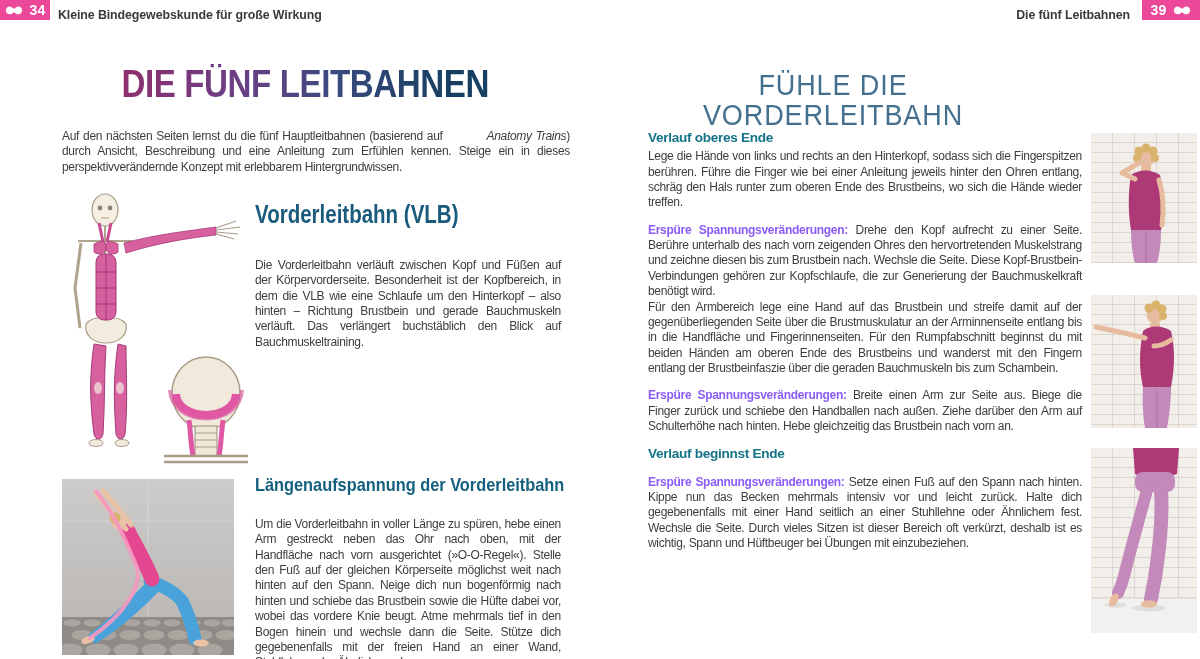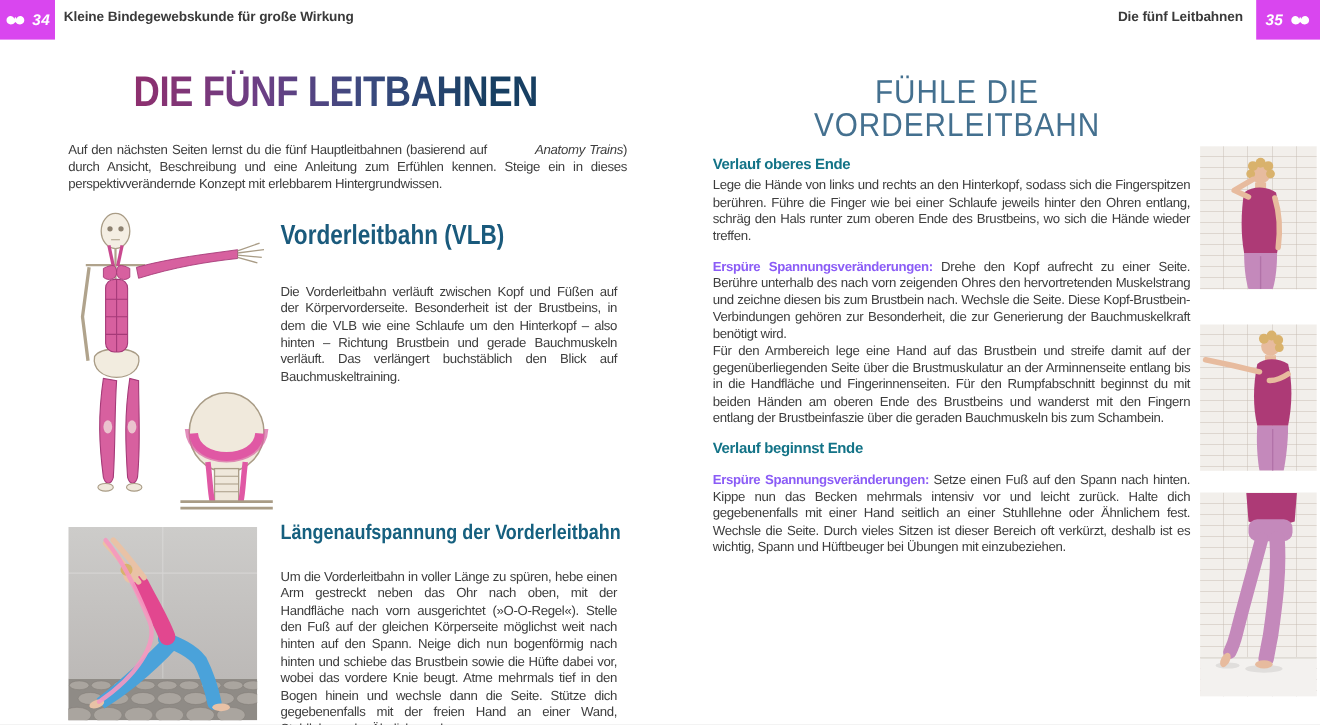--- a/index.html
+++ b/index.html
@@ -1,54 +1,54 @@
 <!DOCTYPE html>
 <html lang="de"><head>
 <meta charset="utf-8">
 <style>
   html,body{margin:0;padding:0;background:#888;}
   .page{position:relative;width:1200px;height:659px;background:#ffffff;overflow:hidden;
         font-family:"Liberation Sans",sans-serif;color:#3d3d3d;margin:0 auto;}
 
   
-  .pagenum-box{position:absolute;top:0;height:36px;background:#d946ef;display:flex;
-               align-items:center;justify-content:center;gap:5px;color:#fff;font-style:italic;}
+  .pagenum-box{position:absolute;top:0;height:20px;background:#ec4899;display:flex;
+               align-items:center;justify-content:center;gap:5px;color:#fff;}
   .pagenum-box.left{left:0;width:50px;}
   .pagenum-box.right{right:0;width:58px;}
   .pagenum{font-size:14px;font-weight:bold;letter-spacing:.3px;}
   .runhead{position:absolute;top:0;height:30px;display:flex;align-items:center;
            font-size:12.4px;font-weight:bold;color:#3a3a3a;letter-spacing:-.1px;}
   .runhead.left{left:58px;text-align:right;}
   .runhead.right{right:70px;}
 
   
   .main-title{position:absolute;left:55px;top:64px;width:500px;text-align:center;line-height:1;}
   .main-title span{display:inline-block;font-size:39px;font-weight:800;letter-spacing:-.5px;
       transform:scaleX(.85);transform-origin:center;
       background:linear-gradient(90deg,#8e2f6e 0%,#6a3f85 32%,#3a4a7e 58%,#173f62 88%);
       -webkit-background-clip:text;background-clip:text;color:transparent;-webkit-text-fill-color:transparent;}
-  .right-title{position:absolute;left:655px;top:70px;width:430px;text-align:center;line-height:1;}
+  .right-title{position:absolute;left:618px;top:70px;width:430px;text-align:center;line-height:1;}
   .right-title span{display:inline-block;font-size:30px;font-weight:normal;letter-spacing:1px;
       color:#44708f;transform:scaleX(.9);transform-origin:center;}
   .h-blue{position:absolute;left:255px;font-weight:bold;color:#1a5a7c;line-height:1;
           transform-origin:left center;white-space:nowrap;}
   .h-vlb{top:202px;font-size:25px;transform:scaleX(.82);}
   .h-stretch{top:475px;font-size:19px;color:#16607f;transform:scaleX(.86);}
 
   
   .body-txt{font-size:12px;line-height:1.28;letter-spacing:-.3px;text-align:justify;
             color:#3d3d3d;hyphens:auto;-webkit-hyphens:auto;}
   .intro{position:absolute;left:62px;top:117px;width:508px;}
   .vlb-body{position:absolute;left:255px;top:246px;width:306px;}
   .stretch-body{position:absolute;left:255px;top:505px;width:306px;}
   .intro i{font-style:italic;margin-left:40px;}
 
   .right-col{position:absolute;left:648px;top:126px;width:434px;}
   .blk-head{font-size:13.6px;font-weight:bold;color:#137387;margin:12px 0 3px;line-height:1.2;}
-  .blk-head.first{margin-top:16px;}
+  .blk-head.first{margin-top:4px;}
   .right-col p{margin:0;}
   .right-col p.lead-para{margin-top:12px;}
   .lead{font-weight:bold;color:#8b5cf6;}
 
   
   .figure{position:absolute;}
   .anatomy{left:58px;top:188px;width:195px;height:278px;}
   .yoga{left:62px;top:479px;width:172px;height:176px;overflow:hidden;}
   .photo{position:absolute;left:1091px;width:106px;overflow:hidden;
      background:
@@ -67,21 +67,21 @@
   <div class="pagenum-box left">
     <svg width="20" height="13" viewBox="0 0 24 16">
       <path fill="#ffffff" d="M2,8 C2,2.5 9,1 11,6.5 C11,4 13,4 13,6.5 C15,1 22,2.5 22,8 C22,12.8 15.5,14.5 12,9.8 C8.5,14.5 2,12.8 2,8 Z"></path>
     </svg>
     <span class="pagenum">34</span>
   </div>
   <div class="runhead left">Kleine Bindegewebskunde für große Wirkung</div>
 
   <div class="runhead right">Die fünf Leitbahnen</div>
   <div class="pagenum-box right">
-    <span class="pagenum">35</span>
+    <span class="pagenum">39</span>
     <svg width="20" height="13" viewBox="0 0 24 16">
       <path fill="#ffffff" d="M2,8 C2,2.5 9,1 11,6.5 C11,4 13,4 13,6.5 C15,1 22,2.5 22,8 C22,12.8 15.5,14.5 12,9.8 C8.5,14.5 2,12.8 2,8 Z"></path>
     </svg>
   </div>
 
   <div class="main-title">
     <span>DIE FÜNF LEITBAHNEN</span>
   </div>
 
   <p class="body-txt intro"><span>Auf den nächsten Seiten lernst du die fünf Hauptleitbahnen (basierend auf </span><i>Anatomy Trains</i><span>) durch Ansicht, Beschreibung und eine Anleitung zum Erfühlen kennen. Steige ein in dieses perspektivverändernde Konzept mit erlebbarem Hintergrundwissen.</span></p>
@@ -124,21 +124,21 @@
       <path d="M118,206 C120,234 176,234 178,206" fill="none" stroke="#e058a4" stroke-width="8"></path>
       <rect x="137" y="238" width="22" height="30" fill="#efe8db" stroke="#a99c86" stroke-width="1.2"></rect>
       <path d="M137,245 L159,245 M137,252 L159,252 M137,259 L159,259" stroke="#a99c86" stroke-width="1"></path>
       <path d="M131,232 C133,248 133,258 135,268" stroke="#e058a4" stroke-width="5" fill="none"></path>
       <path d="M165,232 C163,248 163,258 161,268" stroke="#e058a4" stroke-width="5" fill="none"></path>
       <path d="M106,268 L190,268 M106,274 L190,274" stroke="#a99c86" stroke-width="2.5"></path>
     </svg>
   </div>
 
   <div class="h-blue h-vlb">Vorderleitbahn (VLB)</div>
-  <p class="body-txt vlb-body">Die Vorderleitbahn verläuft zwischen Kopf und Füßen auf der Körpervorderseite. Besonderheit ist der Brustbeins, in dem die VLB wie eine Schlaufe um den Hinterkopf – also hinten – Richtung Brustbein und gerade Bauchmuskeln verläuft. Das verlängert buchstäblich den Blick auf Bauchmuskeltraining.</p>
+  <p class="body-txt vlb-body">Die Vorderleitbahn verläuft zwischen Kopf und Füßen auf der Körpervorderseite. Besonderheit ist der Kopfbereich, in dem die VLB wie eine Schlaufe um den Hinterkopf – also hinten – Richtung Brustbein und gerade Bauchmuskeln verläuft. Das verlängert buchstäblich den Blick auf Bauchmuskeltraining.</p>
 
   <div class="figure yoga">
     <svg viewBox="0 0 172 176">
       <defs>
         <linearGradient id="wallg" x1="0" y1="0" x2="0" y2="1">
           <stop offset="0" stop-color="#cdccca"></stop>
             <stop offset="1" stop-color="#bcb9b7"></stop>
         </linearGradient>
       </defs>
       <rect x="0" y="0" width="172" height="138" fill="url(#wallg)"></rect>
@@ -189,26 +189,27 @@
 
   <div class="h-blue h-stretch">Längenaufspannung der Vorderleitbahn</div>
   <p class="body-txt stretch-body">Um die Vorderleitbahn in voller Länge zu spüren, hebe einen Arm gestreckt neben das Ohr nach oben, mit der Handfläche nach vorn ausgerichtet (»O-O-Regel«). Stelle den Fuß auf der gleichen Körperseite möglichst weit nach hinten auf den Spann. Neige dich nun bogenförmig nach hinten und schiebe das Brustbein sowie die Hüfte dabei vor, wobei das vordere Knie beugt. Atme mehrmals tief in den Bogen hinein und wechsle dann die Seite. Stütze dich gegebenenfalls mit der freien Hand an einer Wand, Stuhllehne oder Ähnlichem ab.</p>
 
   <div class="right-title">
     <span>FÜHLE DIE VORDERLEITBAHN</span>
   </div>
 
   <div class="right-col body-txt">
     <div class="blk-head first">Verlauf oberes Ende</div>
-    <p>Lege die Hände von links und rechts an den Hinterkopf, sodass sich die Fingerspitzen berühren. Führe die Finger wie bei einer Schlaufe jeweils hinter den Ohren entlang, schräg den Hals runter zum oberen Ende des Brustbeins, wo sich die Hände wieder treffen.</p>
-
-    <p class="lead-para"><span class="lead">Erspüre Spannungsveränderungen:</span> <span>Drehe den Kopf aufrecht zu einer Seite. Berühre unterhalb des nach vorn zeigenden Ohres den hervortretenden Muskelstrang und zeichne diesen bis zum Brustbein nach. Wechsle die Seite. Diese Kopf-Brustbein-Verbindungen gehören zur Besonderheit, die zur Generierung der Bauchmuskelkraft benötigt wird.</span></p>
+    <p>Lege die Hände von links und rechts an den Hinterkopf, sodass sich die Fingerspitzen berühren. Führe die Finger wie bei einer Anleitung jeweils hinter den Ohren entlang, schräg den Hals runter zum oberen Ende des Brustbeins, wo sich die Hände wieder treffen.</p>
+
+    <p class="lead-para"><span class="lead">Erspüre Spannungsveränderungen:</span> <span>Drehe den Kopf aufrecht zu einer Seite. Berühre unterhalb des nach vorn zeigenden Ohres den hervortretenden Muskelstrang und zeichne diesen bis zum Brustbein nach. Wechsle die Seite. Diese Kopf-Brustbein-Verbindungen gehören zur Kopfschlaufe, die zur Generierung der Bauchmuskelkraft benötigt wird.</span></p>
 
     <p>Für den Armbereich lege eine Hand auf das Brustbein und streife damit auf der gegenüberliegenden Seite über die Brustmuskulatur an der Arminnenseite entlang bis in die Handfläche und Fingerinnenseiten. Für den Rumpfabschnitt beginnst du mit beiden Händen am oberen Ende des Brustbeins und wanderst mit den Fingern entlang der Brustbeinfaszie über die geraden Bauchmuskeln bis zum Schambein.</p>
 
+    <p class="lead-para"><span class="lead">Erspüre Spannungsveränderungen:</span> <span>Breite einen Arm zur Seite aus. Biege die Finger zurück und schiebe den Handballen nach außen. Ziehe darüber den Arm auf Schulterhöhe nach hinten. Hebe gleichzeitig das Brustbein nach vorn an.</span></p>
 
     <div class="blk-head">Verlauf beginnst Ende</div>
 
     <p class="lead-para"><span class="lead">Erspüre Spannungsveränderungen:</span> <span>Setze einen Fuß auf den Spann nach hinten. Kippe nun das Becken mehrmals intensiv vor und leicht zurück. Halte dich gegebenenfalls mit einer Hand seitlich an einer Stuhllehne oder Ähnlichem fest. Wechsle die Seite. Durch vieles Sitzen ist dieser Bereich oft verkürzt, deshalb ist es wichtig, Spann und Hüftbeuger bei Übungen mit einzubeziehen.</span></p>
   </div>
 
   <div class="photo photo1">
     <svg viewBox="0 0 106 130">
       <circle cx="55" cy="25" r="9" fill="#e7bb9e"></circle>
       <g fill="#d9b26c">

